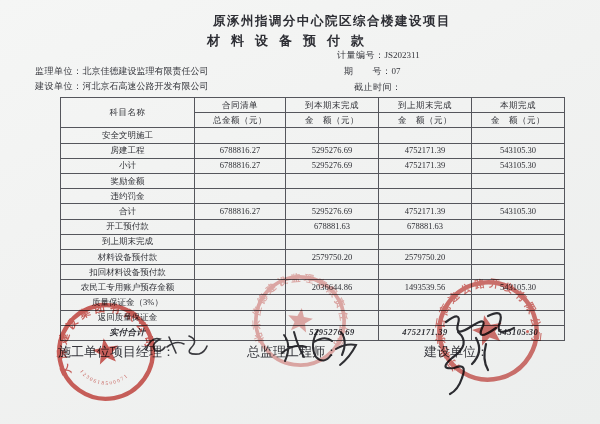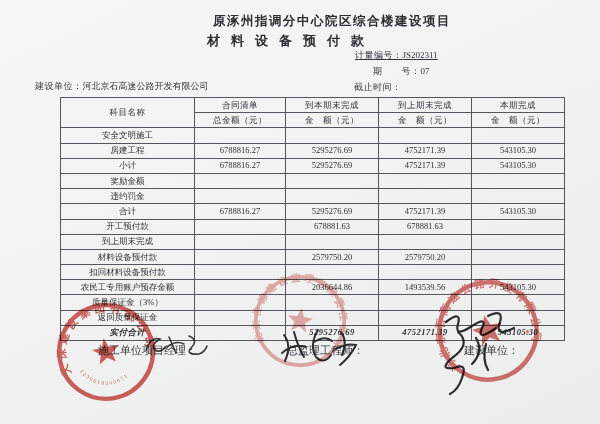--- a/index.html
+++ b/index.html
@@ -27,40 +27,43 @@
     margin-left:27px;
   }
   table.pay th,table.pay td{
     border:1px solid #55565c;
     font-size:8.5px;font-weight:normal;text-align:center;vertical-align:middle;
     padding:0;height:14.2px;line-height:1.05;color:#2e2f35;
     overflow:hidden;white-space:nowrap;
   }
   table.pay th{letter-spacing:.5px;}
   table.pay tr.emph td{font-weight:bold;letter-spacing:.5px;font-style:italic;}
-  .sig-label{position:absolute;font-size:11px;white-space:nowrap;color:#35363c;padding-left:40px;}
+  .sig-label{position:absolute;font-size:13px;white-space:nowrap;color:#35363c;}
   .stamp{position:absolute;mix-blend-mode:multiply;pointer-events:none;}
   .sig{position:absolute;pointer-events:none;}
   .ink-dot{position:absolute;width:3px;height:3px;border-radius:50%;background:#c5453c;opacity:.8;}
 </style>
 </head>
 <body>
 
 <div class="page">
 
   <div class="title">原涿州指调分中心院区综合楼建设项目</div>
   <div class="subtitle">材料设备预付款</div>
 
+  <div class="info-line" style="left:35px;top:65px;">
+    <span class="lbl">监理单位：</span><span>北京佳德建设监理有限责任公司</span>
+  </div>
   <div class="info-line" style="left:35px;top:80px;">
     <span class="lbl">建设单位：</span><span>河北京石高速公路开发有限公司</span>
   </div>
-  <div class="info-line" style="left:355px;top:49px;text-decoration:underline;">
+  <div class="info-line" style="left:337px;top:49px;">
     <span class="lbl">计量编号：</span><span>JS202311</span>
   </div>
-  <div class="info-line" style="left:373px;top:65px;">
+  <div class="info-line" style="left:344px;top:65px;">
     <span class="lbl">期　　号：</span><span>07</span>
   </div>
   <div class="info-line" style="left:354px;top:81px;">
     <span class="lbl">截止时间：</span><span></span>
   </div>
 
   <table class="pay">
     <colgroup>
       <col style="width:134px">
         <col style="width:91px">

